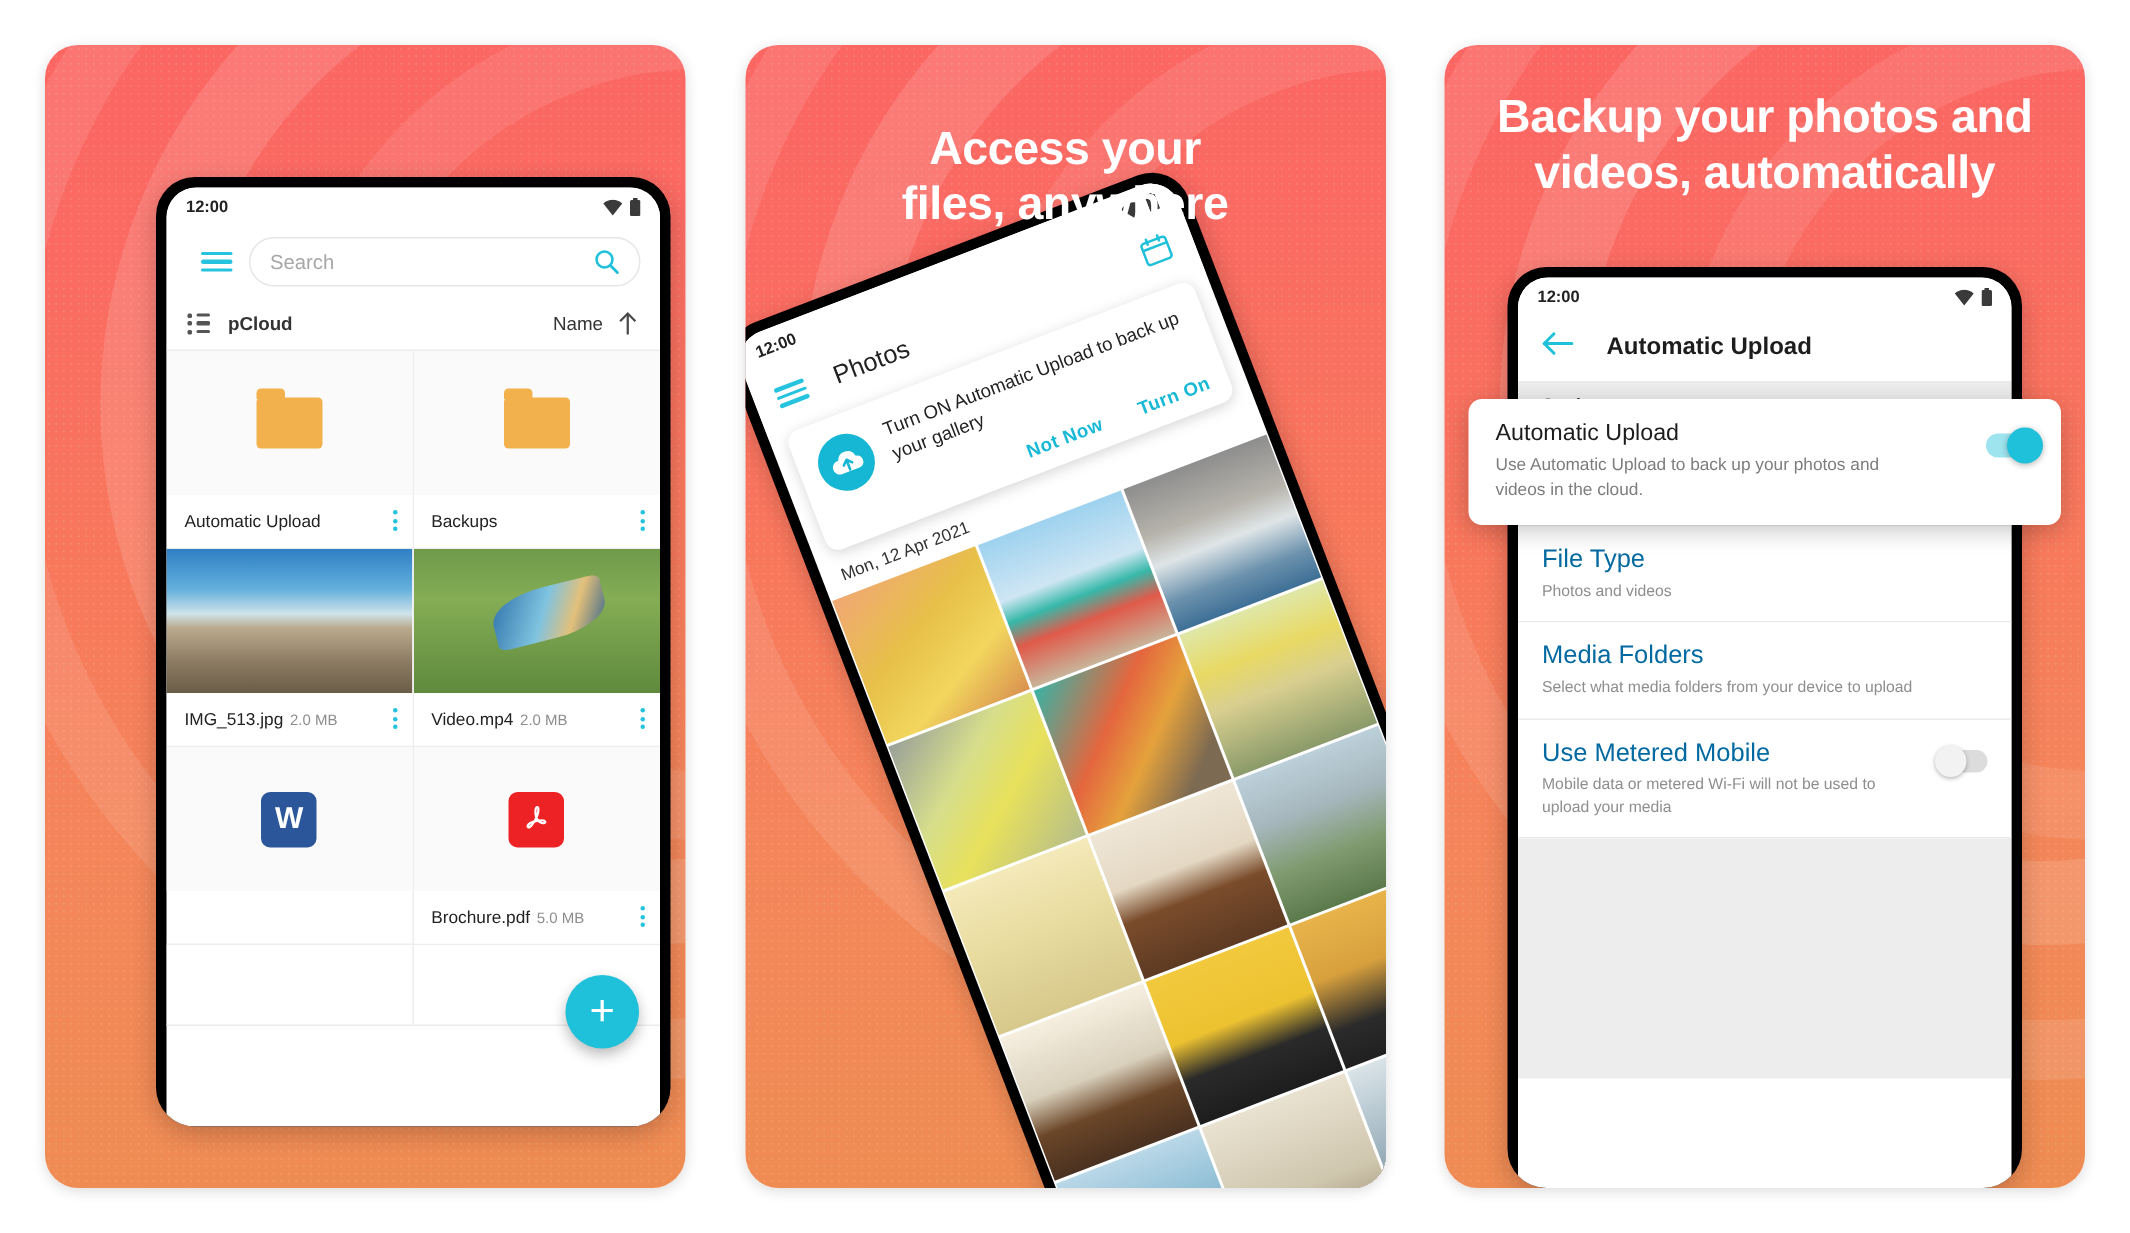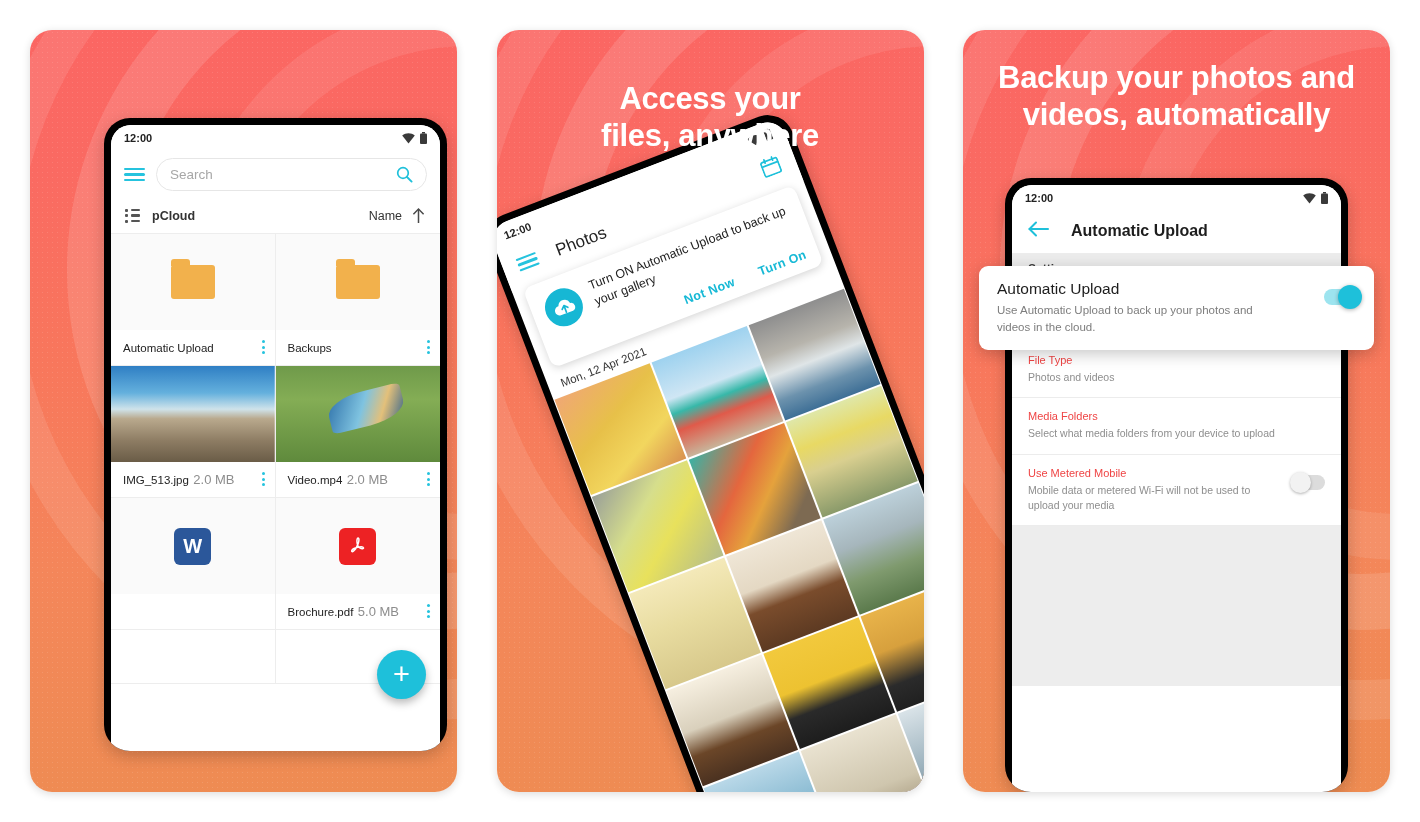--- a/index.html
+++ b/index.html
@@ -83,21 +83,21 @@
     padding:0 13px;
     font-size:11px; font-weight:bold; color:#222;
     background:#fff;
   }
   .sb-right{display:flex; align-items:center; gap:5px;}
 
   
   #phone1{ left:74px; top:88px; width:343px; height:633px; }
   .searchrow{
     display:flex; align-items:center; gap:11px;
-    padding:7px 13px 10px 13px; background:#fff;
+    padding:7px 13px 10px 23px; background:#fff;
   }
   .hamburger{ display:flex; flex-direction:column; gap:3px; width:21px; flex:0 0 auto;}
   .hamburger i{ display:block;height:2.5px;background:#25C3DE;border-radius:2px;}
   .searchbox{
     flex:1; height:33px;
     border:1px solid #e6e6e6; border-radius:17px;
     display:flex; align-items:center; justify-content:space-between;
     padding:0 13px; background:#fff;
   }
   .searchbox .ph{ color:#a7a7a7; font-size:13.5px; }
@@ -115,21 +115,21 @@
   .sortwrap{ margin-left:auto; display:flex;align-items:center;gap:9px;}
   .sortname{ font-size:12.5px;color:#333;}
   .filegrid{ display:grid; grid-template-columns:1fr 1fr; }
   .cell{ border-right:1px solid #ededed; border-bottom:1px solid #ededed;}
   .cell:nth-child(2n){border-right:none;}
   .thumb{ height:96px; display:flex;align-items:center;justify-content:center; background:#fafafa; overflow:hidden;}
   .thumb.img{ background-size:cover;background-position:center;}
   .meta{ padding:8px 10px 9px 12px; display:flex;align-items:flex-start; background:#fff;}
   .meta .txt{flex:1;min-width:0;}
   .fname{ font-size:11.5px;color:#222; white-space:nowrap;overflow:hidden;text-overflow:ellipsis;}
-  .fsize{ font-size:13px;color:#8d8d8d;margin-top:3px;}
+  .fsize{ font-size:10px;color:#8d8d8d;margin-top:3px;}
   .kebab{ display:flex;flex-direction:column;gap:2.5px;padding-left:6px;padding-top:2px;}
   .kebab i{width:3px;height:3px;border-radius:50%;background:#25C3DE;display:block;}
   .folder{
     width:44px;height:34px;background:#F2B14C;border-radius:3px;position:relative;
   }
   .folder::before{
     content:"";position:absolute;top:-6px;left:0;width:19px;height:7px;
     background:#F2B14C;border-radius:3px 3px 0 0;
   }
   .docicon{ width:37px;height:37px;border-radius:6px;display:flex;align-items:center;justify-content:center;
@@ -195,21 +195,21 @@
   .settings-hdr{
     background:#ececec; padding:9px 16px;
     font-size:12px;font-weight:bold;color:#3b3b3b;
   }
   .srow{
     padding:12px 16px 13px 16px; background:#fff;
     border-bottom:1px solid #ececec;
     display:flex;align-items:flex-start;
   }
   .srow .st{flex:1;}
-  .srow-title{ font-size:11px;color:#ef4444;}
+  .srow-title{ font-size:17px;color:#0369a1;}
   .srow-sub{ font-size:10.5px;color:#8e8e8e;margin-top:4px;line-height:1.4;}
   .filler{ flex:1; background:#ededed; }
   .toggle{
     width:32px;height:15px;border-radius:9px;position:relative;flex:0 0 auto;margin-top:8px;
   }
   .toggle.off{ background:#dcdcdc; }
   .toggle.off::after{ content:"";position:absolute;left:-3px;top:-3px;width:21px;height:21px;border-radius:50%;
      background:#f2f2f2;box-shadow:0 1px 3px rgba(0,0,0,.3);}
   
   .floatcard{

